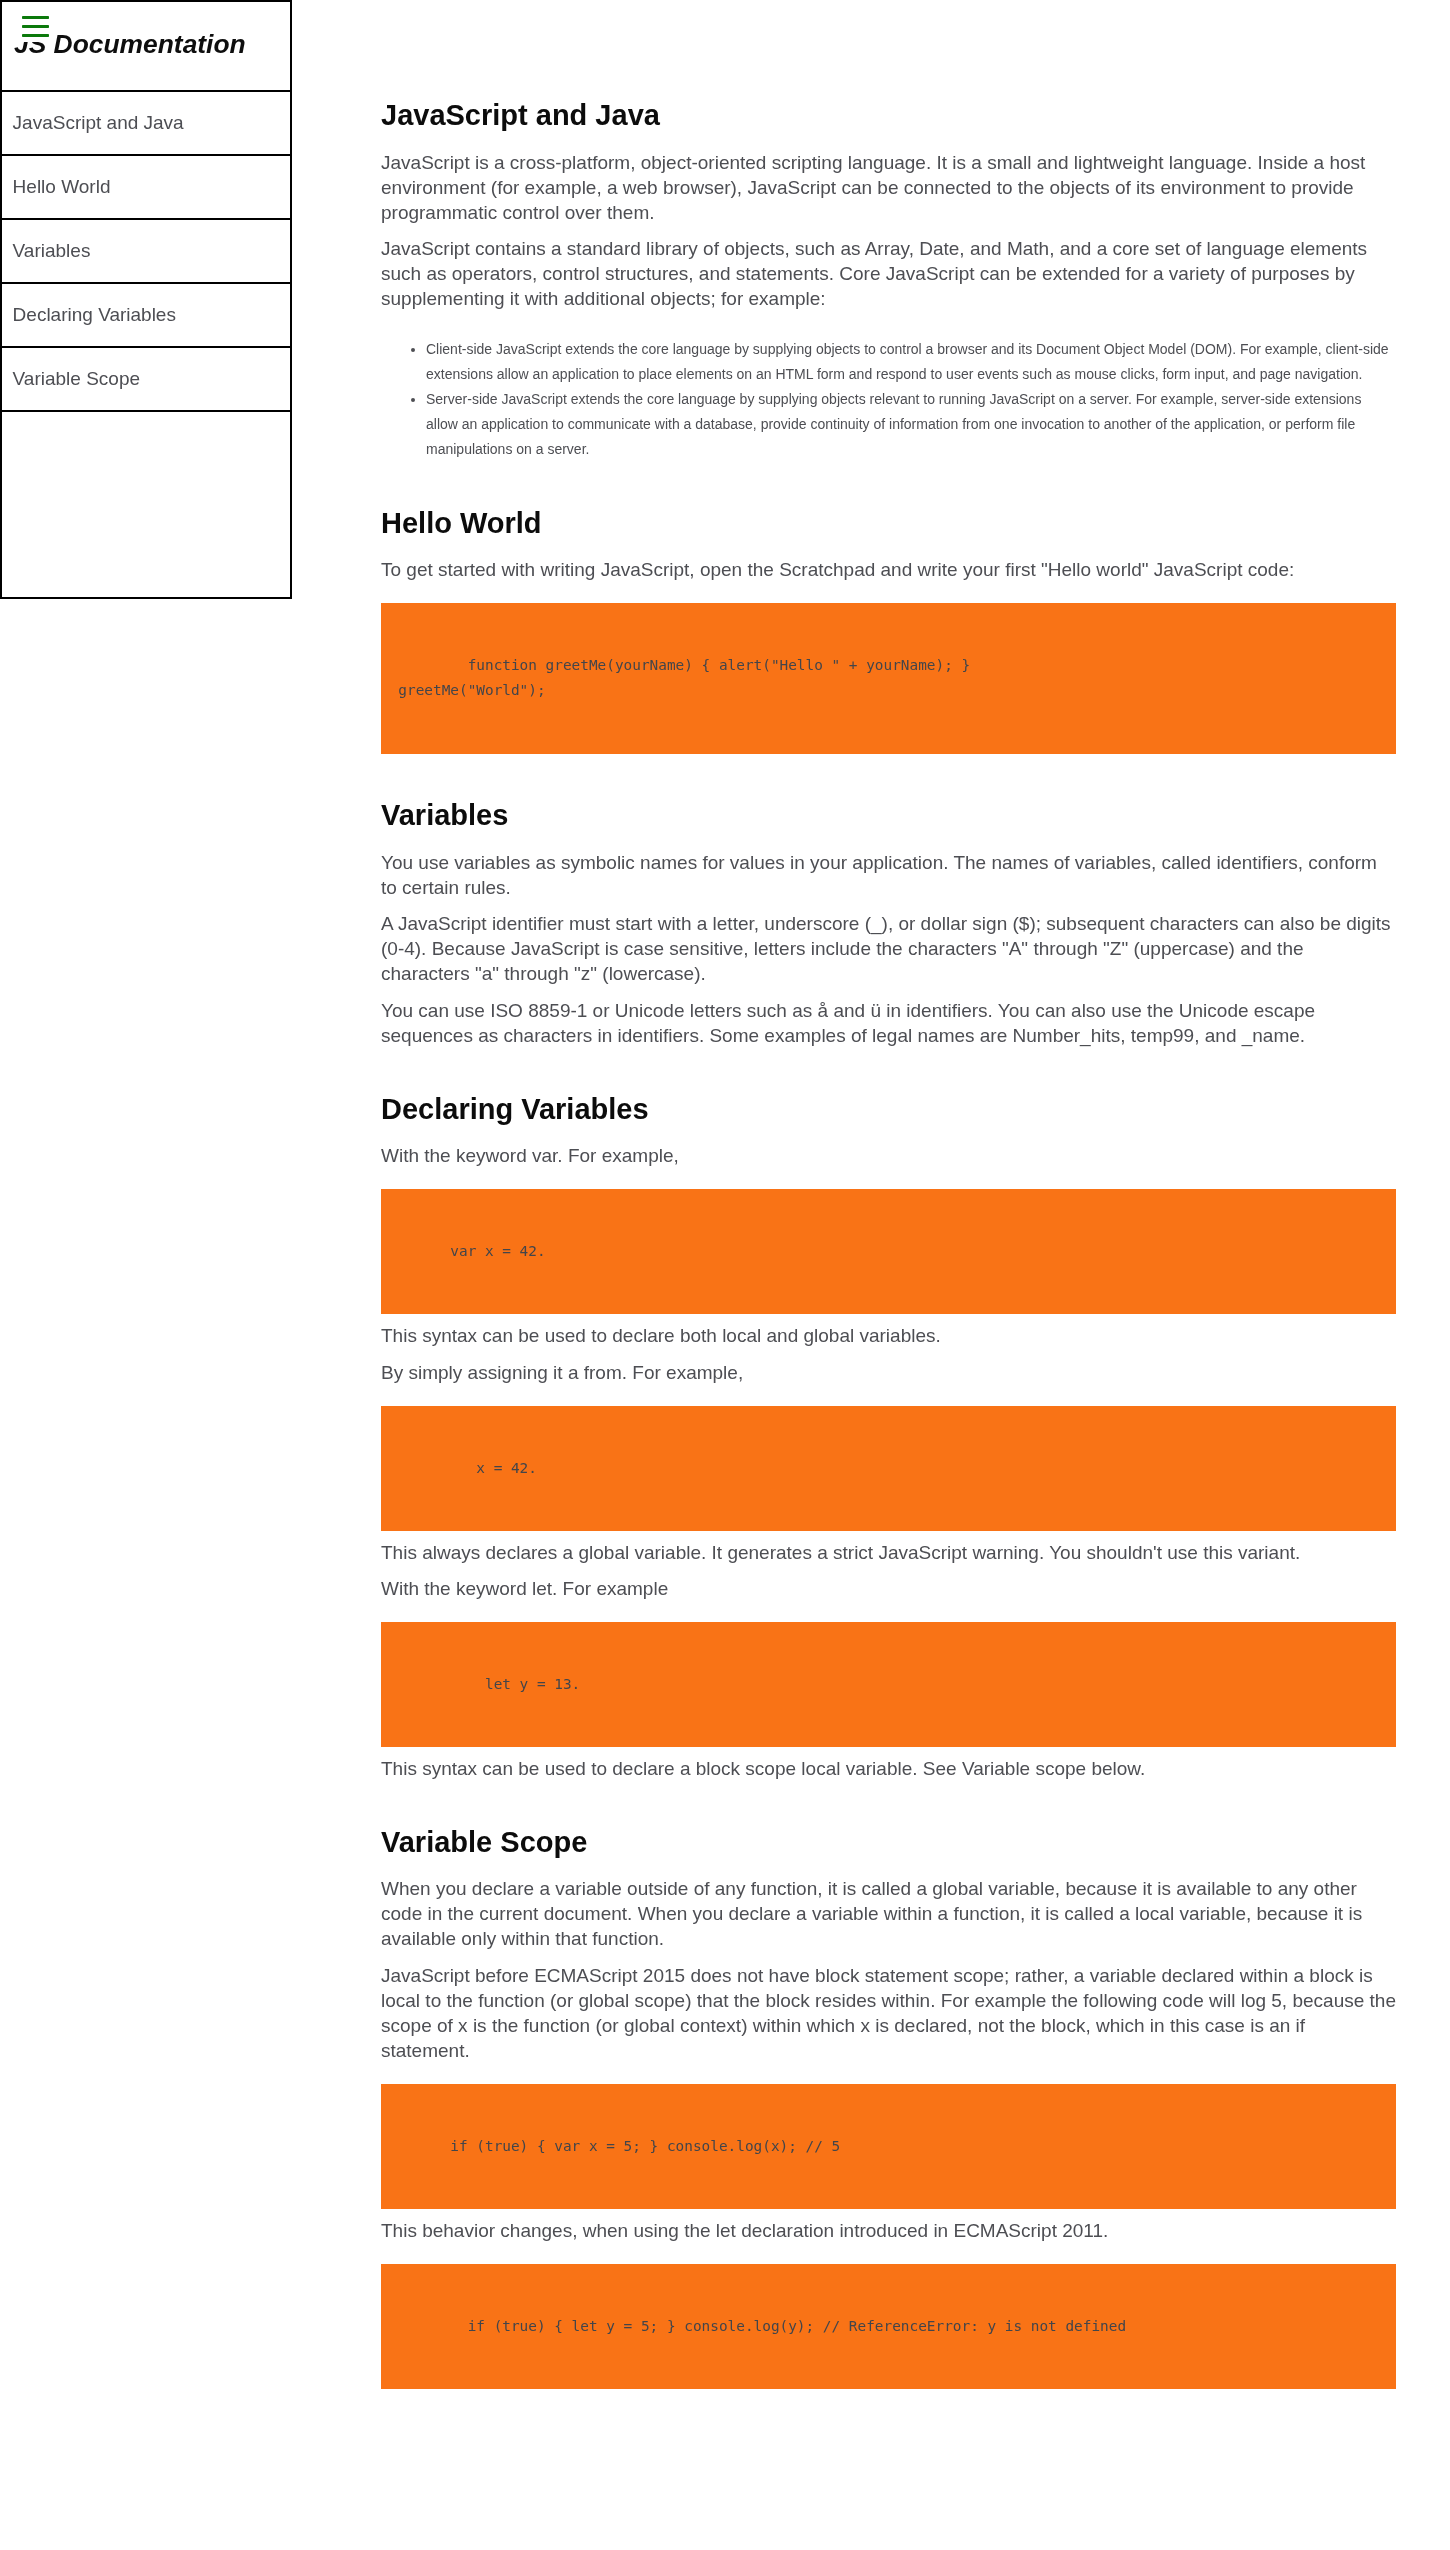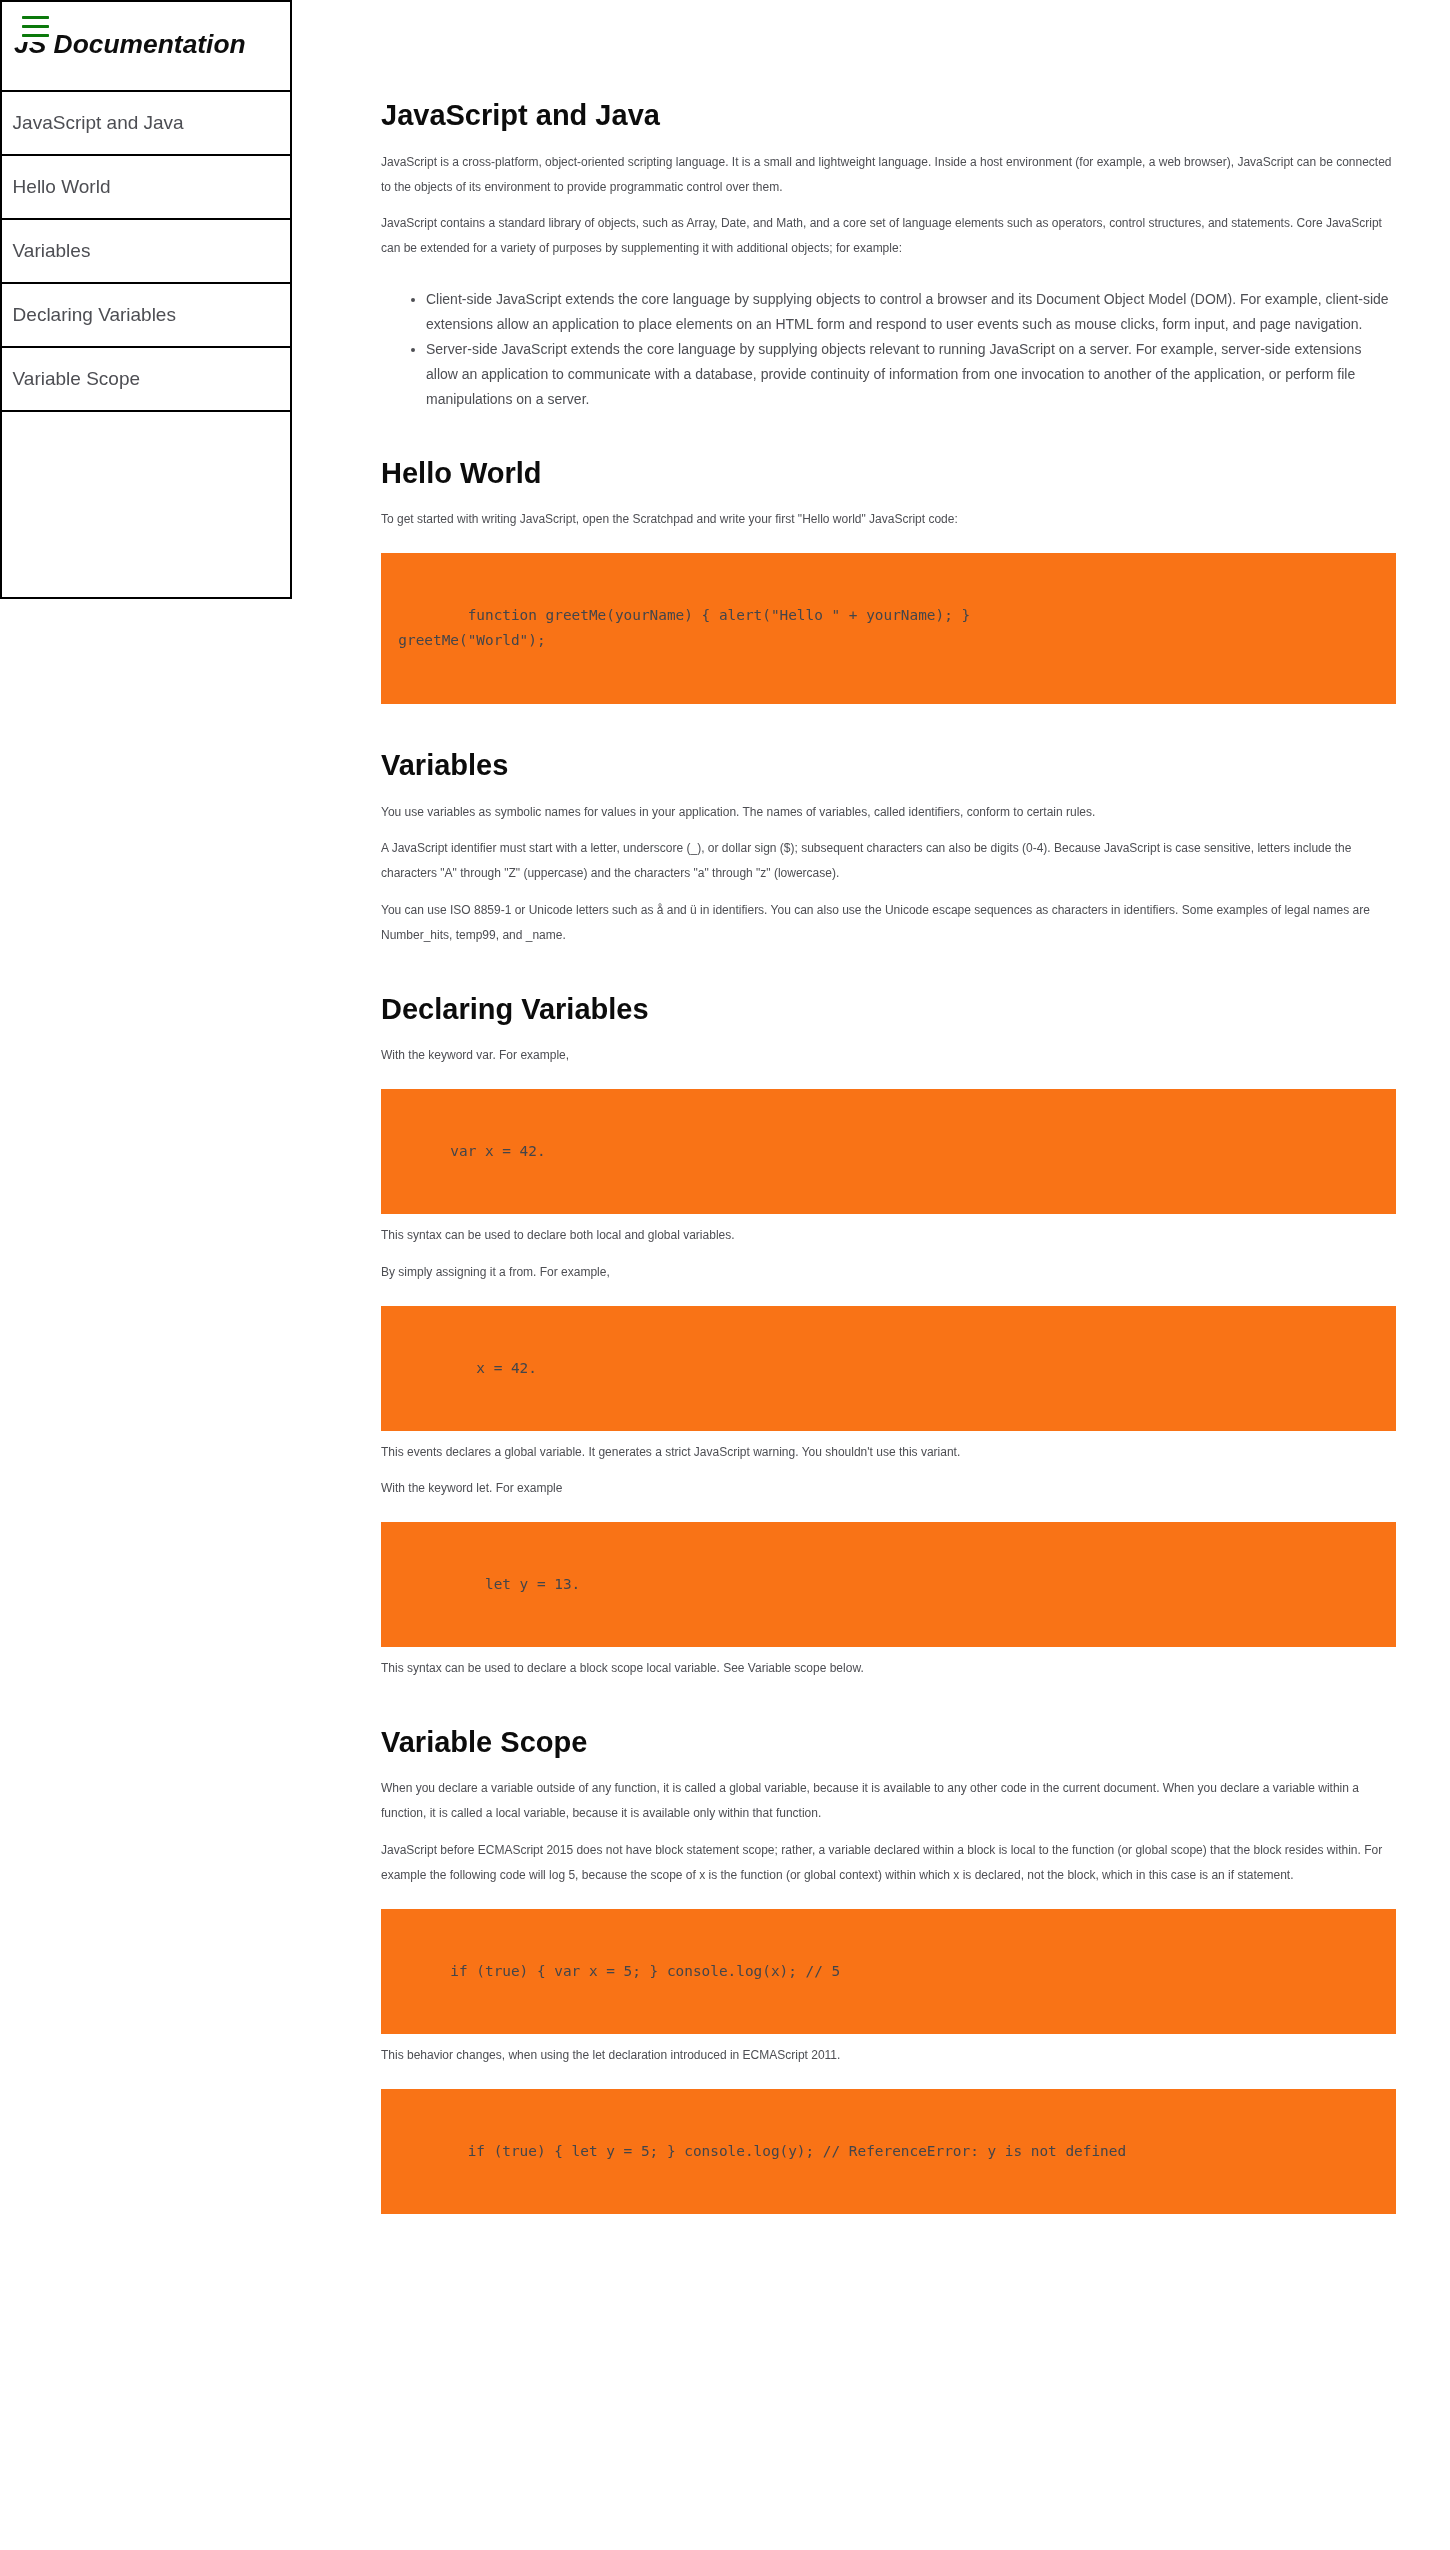--- a/index.html
+++ b/index.html
@@ -84,21 +84,21 @@
     padding-top: 54px;
   }
   .content h2 {
     font-size: 29px;
     line-height: 35px;
     font-weight: 700;
     color: #0c0c0c;
     margin: 44px 0 16.6px 0;
   }
   .content p {
-    font-size: 12px;
+    font-size: 19px;
     line-height: 25px;
     color: #4d4e53;
     margin: 0 0 11.3px 0;
   }
   .content ul.doc-list {
     margin: 26px 0 11.3px 0;
     padding-left: 45px;
     color: #4d4e53;
   }
   .content ul.doc-list li {
@@ -179,21 +179,21 @@
       <h2>Declaring Variables</h2>
       <p>With the keyword var. For example,</p>
       <pre><code>
 
         var x = 42.</code></pre>
       <p>This syntax can be used to declare both local and global variables.</p>
       <p>By simply assigning it a from. For example,</p>
       <pre><code>
 
            x = 42.</code></pre>
-      <p>This events declares a global variable. It generates a strict JavaScript warning. You shouldn't use this variant.</p>
+      <p>This always declares a global variable. It generates a strict JavaScript warning. You shouldn't use this variant.</p>
       <p>With the keyword let. For example</p>
       <pre><code>
 
             let y = 13.</code></pre>
       <p>This syntax can be used to declare a block scope local variable. See Variable scope below.</p>
     </section>
     <section>
       <h2>Variable Scope</h2>
       <p>When you declare a variable outside of any function, it is called a global variable, because it is available to any other code in the current document. When you declare a variable within a function, it is called a local variable, because it is available only within that function.</p>
       <p>JavaScript before ECMAScript 2015 does not have block statement scope; rather, a variable declared within a block is local to the function (or global scope) that the block resides within. For example the following code will log 5, because the scope of x is the function (or global context) within which x is declared, not the block, which in this case is an if statement.</p>

